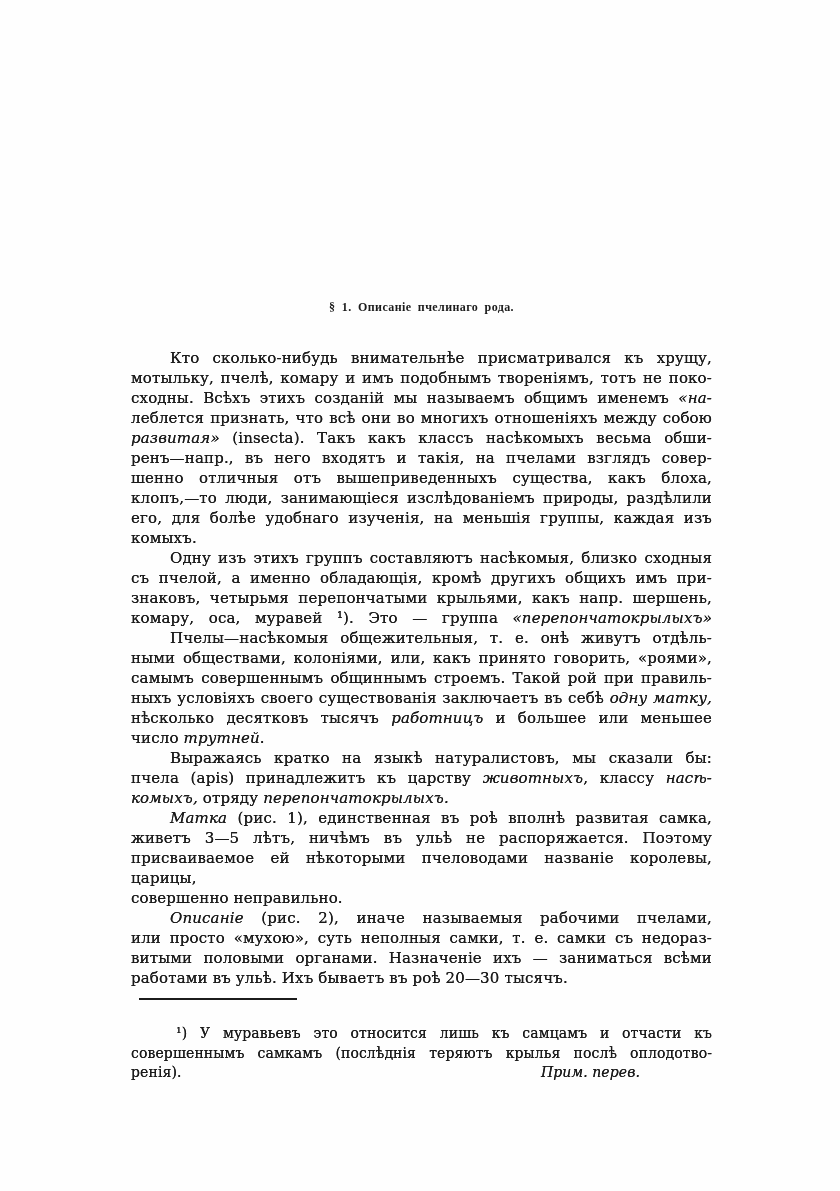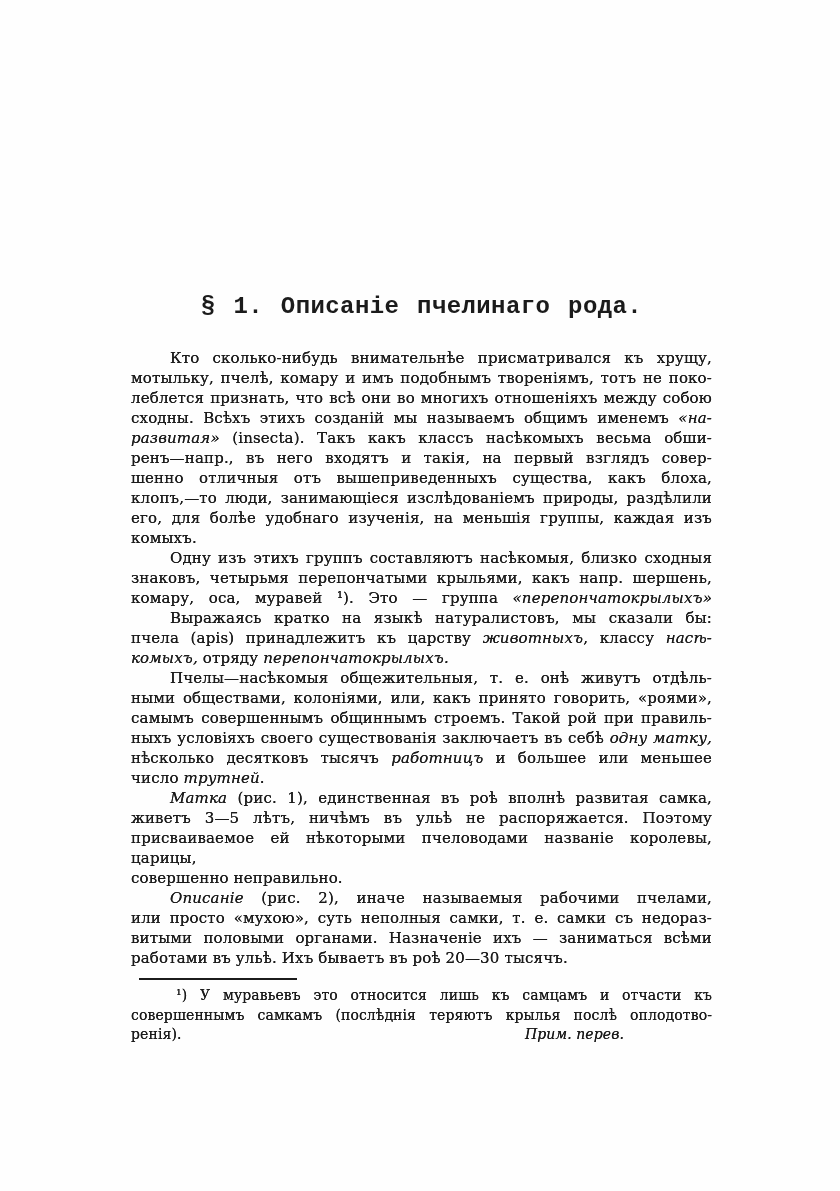--- a/index.html
+++ b/index.html
@@ -17,23 +17,23 @@
     color: var(--ink, #1b1b1b);
   }
   .column {
     position: absolute;
     left: 131px;
     top: 293px;
     width: 581px;
   }
   .heading {
     margin: 0 0 27px 0;
-    font-family: Liberation Mono, monospace;
+    font-family: Liberation Serif, serif;
     font-weight: bold;
-    font-size: 24px;
+    font-size: 12px;
     line-height: 28px;
     text-align: center;
     letter-spacing: 0.4px;
     word-spacing: 3px;
     color: var(--ink, #1b1b1b);
   }
   .body-text {
     font-size: 15px;
     line-height: 20px;
     letter-spacing: 0.15px;
@@ -47,71 +47,72 @@
   .line.end { text-align-last: left; }
   .line.indent { text-indent: 39px; }
   .it { font-style: italic; }
   .footnote-rule {
     margin: 10px 0 0 8px;
     width: 158px;
     height: 0;
     border-top: 2px solid var(--ink, #1b1b1b);
   }
   .footnote {
-    margin-top: 6px;
+    margin-top: 24px;
     font-size: 14px;
     line-height: 19.5px;
     letter-spacing: 0.1px;
     text-shadow: 0 0 0.4px currentColor;
   }
   .footnote .line.indent { text-indent: 45px; }
   .fn-note-line { position: relative; }
   .trans-note {
     position: absolute;
-    right: 88px;
+    right: 72px;
     top: 0;
     font-style: italic;
   }
 </style>
 </head>
 <body>
 
 <div class="page">
   <div class="column">
     <h1 class="heading">§ 1. Описаніе пчелинаго рода.</h1>
     <div class="body-text" id="body-text">
         <div>
           <div class="line indent"><span>Кто сколько-нибудь внимательнѣе присматривался къ хрущу,</span></div>
           <div class="line"><span>мотыльку, пчелѣ, комару и имъ подобнымъ твореніямъ, тотъ не поко-</span></div>
+          <div class="line"><span>сходны. Всѣхъ этихъ созданій мы называемъ общимъ именемъ </span><span class="it">«на-</span></div>
           <div class="line"><span>леблется признать, что всѣ они во многихъ отношеніяхъ между собою</span></div>
-          <div class="line"><span>сходны. Всѣхъ этихъ созданій мы называемъ общимъ именемъ </span><span class="it">«на-</span></div>
           <div class="line"><span class="it">развитая»</span><span> (insecta). Такъ какъ классъ насѣкомыхъ весьма обши-</span></div>
-          <div class="line"><span>ренъ—напр., въ него входятъ и такія, на первый взглядъ совер-</span></div>
+          <div class="line"><span>ренъ—напр., въ него входятъ и такія, на пчелами взглядъ совер-</span></div>
           <div class="line"><span>шенно отличныя отъ вышеприведенныхъ существа, какъ блоха,</span></div>
           <div class="line"><span>клопъ,—то люди, занимающіеся изслѣдованіемъ природы, раздѣлили</span></div>
           <div class="line"><span>его, для болѣе удобнаго изученія, на меньшія группы, каждая изъ</span></div>
           <div class="line end"><span>комыхъ.</span></div>
         </div>
         <div>
           <div class="line indent"><span>Одну изъ этихъ группъ составляютъ насѣкомыя, близко сходныя</span></div>
+          <div class="line"><span>съ пчелой, а именно обладающія, кромѣ другихъ общихъ имъ при-</span></div>
           <div class="line"><span>знаковъ, четырьмя перепончатыми крыльями, какъ напр. шершень,</span></div>
           <div class="line"><span>комару, оса, муравей ¹). Это — группа </span><span class="it">«перепончатокрылыхъ»</span></div>
-        </div>
-        <div>
-          <div class="line indent"><span>Выражаясь кратко на языкѣ натуралистовъ, мы сказали бы:</span></div>
-          <div class="line"><span>пчела (apis) принадлежитъ къ царству </span><span class="it">животныхъ</span><span>, классу </span><span class="it">насѣ-</span></div>
-          <div class="line end"><span class="it">комыхъ,</span><span> отряду </span><span class="it">перепончатокрылыхъ.</span></div>
         </div>
         <div>
           <div class="line indent"><span>Пчелы—насѣкомыя общежительныя, т. е. онѣ живутъ отдѣль-</span></div>
           <div class="line"><span>ными обществами, колоніями, или, какъ принято говорить, «роями»,</span></div>
           <div class="line"><span>самымъ совершеннымъ общиннымъ строемъ. Такой рой при правиль-</span></div>
           <div class="line"><span>ныхъ условіяхъ своего существованія заключаетъ въ себѣ </span><span class="it">одну матку,</span></div>
           <div class="line"><span>нѣсколько десятковъ тысячъ </span><span class="it">работницъ</span><span> и большее или меньшее</span></div>
           <div class="line end"><span>число </span><span class="it">трутней</span><span>.</span></div>
+        </div>
+        <div>
+          <div class="line indent"><span>Выражаясь кратко на языкѣ натуралистовъ, мы сказали бы:</span></div>
+          <div class="line"><span>пчела (apis) принадлежитъ къ царству </span><span class="it">животныхъ</span><span>, классу </span><span class="it">насѣ-</span></div>
+          <div class="line end"><span class="it">комыхъ,</span><span> отряду </span><span class="it">перепончатокрылыхъ.</span></div>
         </div>
         <div>
           <div class="line indent"><span class="it">Матка</span><span> (рис. 1), единственная въ роѣ вполнѣ развитая самка,</span></div>
           <div class="line"><span>живетъ 3—5 лѣтъ, ничѣмъ въ ульѣ не распоряжается. Поэтому</span></div>
           <div class="line"><span>присваиваемое ей нѣкоторыми пчеловодами названіе королевы, царицы,</span></div>
           <div class="line end"><span>совершенно неправильно.</span></div>
         </div>
         <div>
           <div class="line indent"><span class="it">Описаніе</span><span> (рис. 2), иначе называемыя рабочими пчелами,</span></div>
           <div class="line"><span>или просто «мухою», суть неполныя самки, т. е. самки съ недораз-</span></div>

